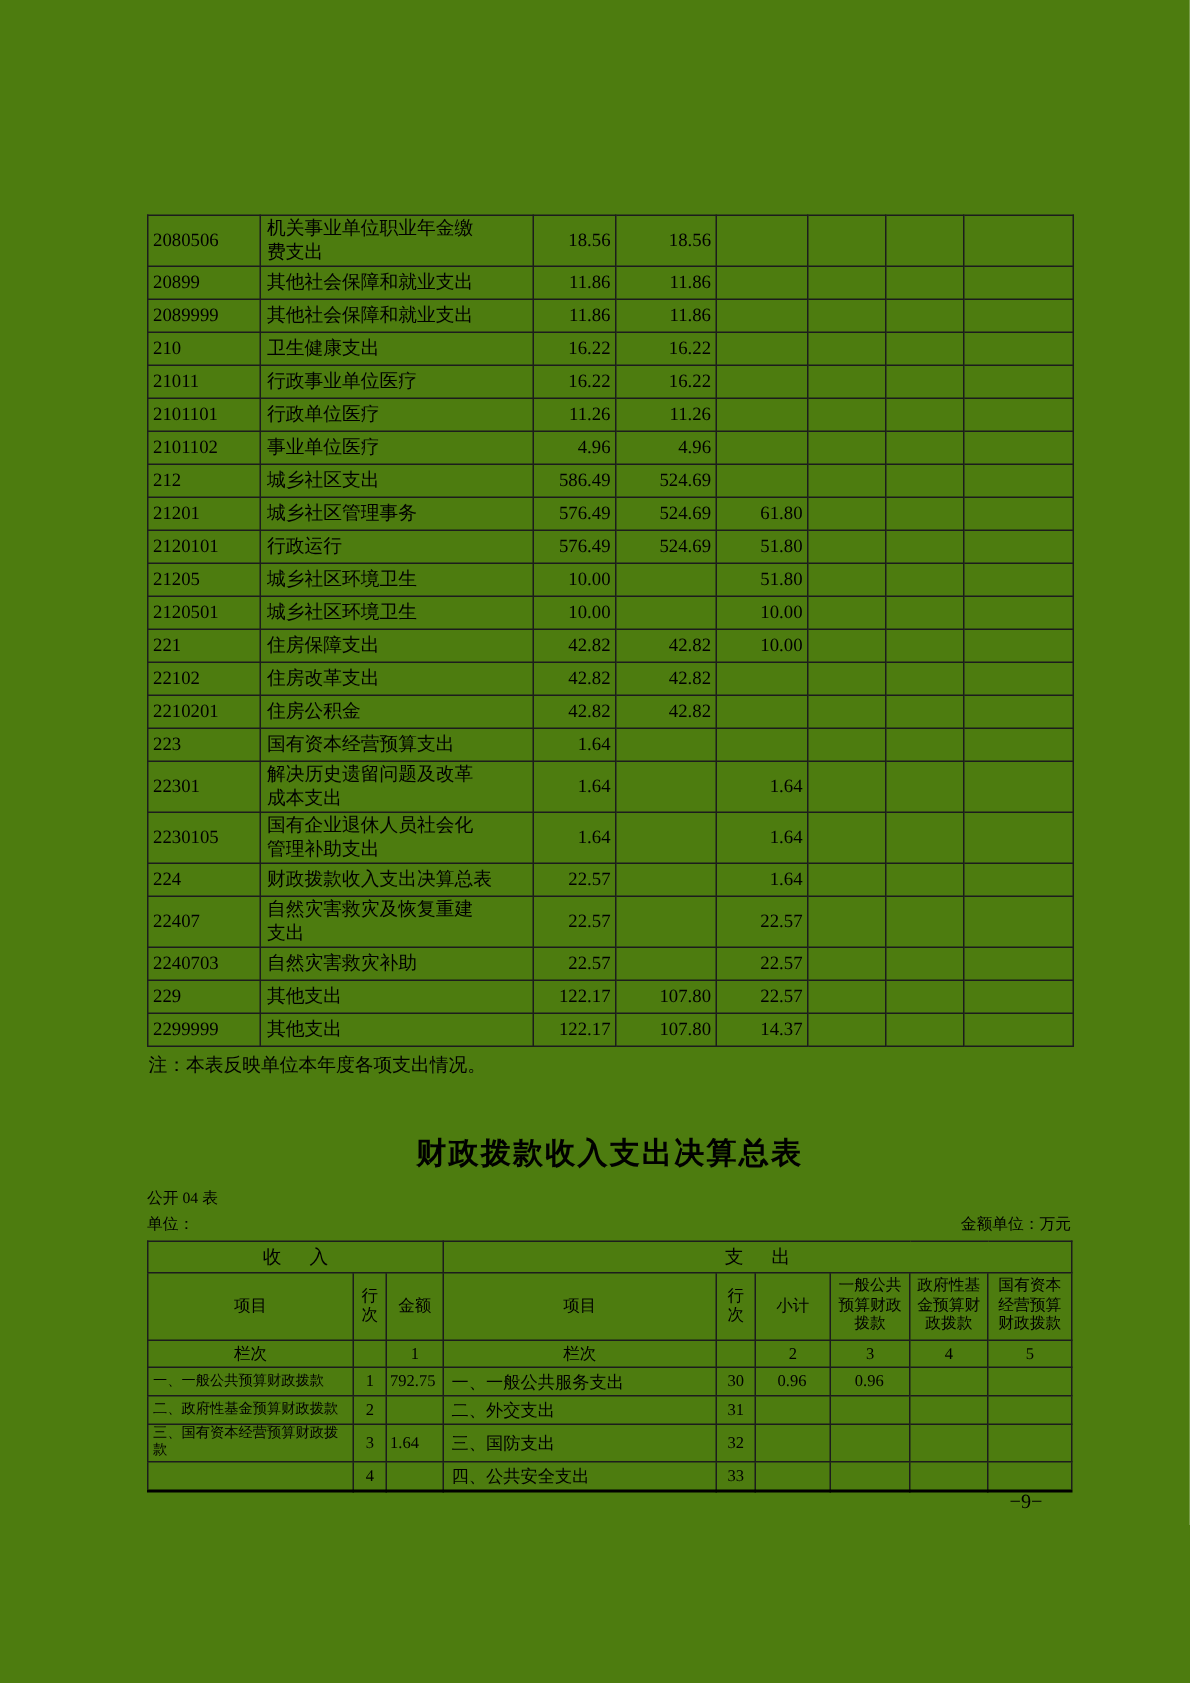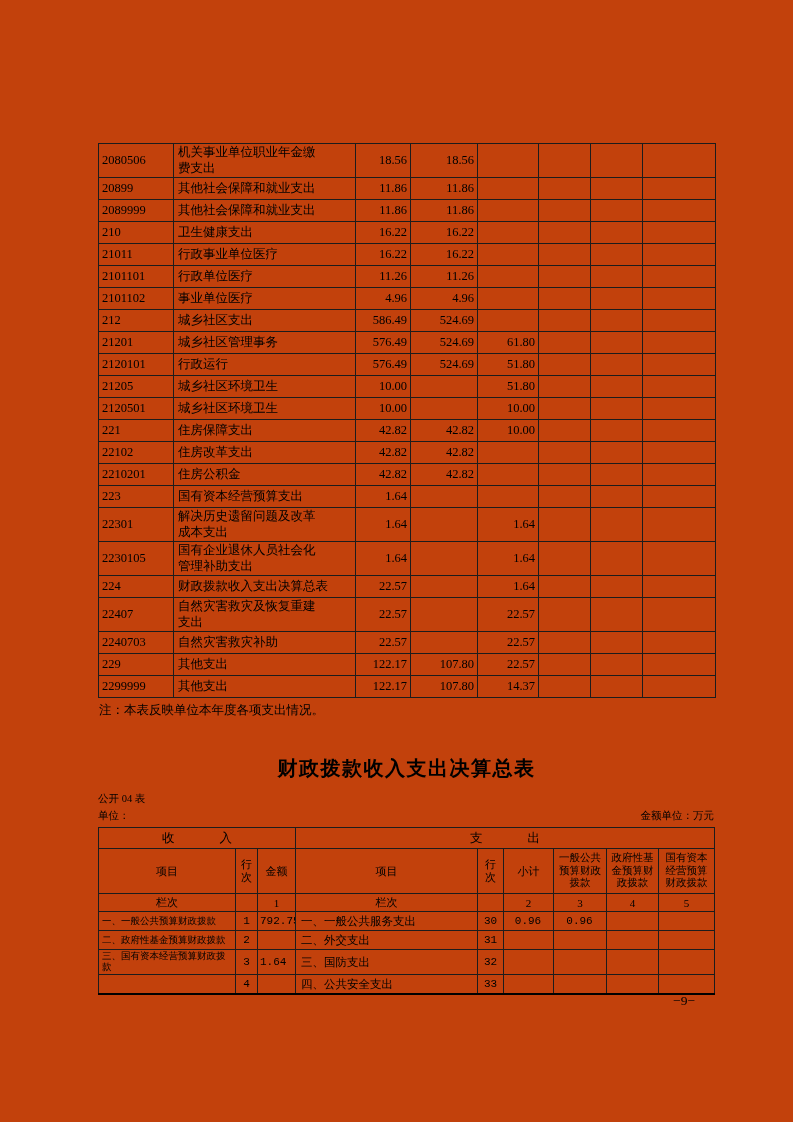--- a/index.html
+++ b/index.html
@@ -1,21 +1,21 @@
 <!DOCTYPE html>
 <html><head>
 <meta charset="utf-8">
 <style>
   html,body{margin:0;padding:0;}
   body{
     width:793px;height:1122px;background:#ffffff;position:relative;
     font-family:"Liberation Serif","DejaVu Serif",serif;color:#000;
     overflow:hidden;
   }
-  .page{position:absolute;inset:0;background:#c2410c;}
+  .page{position:absolute;inset:0;background:#4d7c0f;}
   table{border-collapse:collapse;table-layout:fixed;}
   td{overflow:hidden;}
 
   
   .t1{position:absolute;left:98px;top:143px;width:617px;}
   .t1 td{
     border:1px solid #1c1c1c;height:19px;line-height:15.5px;
     padding:1px 3px;vertical-align:middle;font-size:12.5px;
   }
   .t1 .c-code{text-align:left;padding-left:3px;}
@@ -34,25 +34,25 @@
   }
   .meta-code{position:absolute;left:98px;top:792px;width:608px;text-align:left;font-size:10.5px;}
   .meta-units{
     position:absolute;left:98px;top:809px;width:616px;
     display:flex;justify-content:space-between;font-size:10.5px;
   }
 
   
   .t2{position:absolute;left:98px;top:827px;width:616px;border-bottom:2px solid #000;}
   .t2 td{border:1px solid #1c1c1c;vertical-align:middle;padding:1px 2px;}
-  .t2 .h1 td{height:18px;text-align:center;font-size:12.5px;white-space:pre;font-family:Liberation Mono, monospace;}
+  .t2 .h1 td{height:18px;text-align:center;font-size:12.5px;white-space:pre;}
   .t2 .h2 td{height:42px;text-align:center;font-size:11px;line-height:13px;white-space:pre-line;}
   .t2 .h2 td.wrap3{font-size:10.5px;line-height:12.5px;}
   .t2 .h3 td{height:13px;text-align:center;font-size:11px;}
-  .t2 .drows td{height:16px;font-family:Liberation Mono, monospace;}
+  .t2 .drows td{height:16px;}
   .t2 .ci-item{font-size:9.5px;text-align:left;white-space:pre-line;line-height:11px;padding-left:3px;}
   .t2 .ci-row{font-size:11px;text-align:center;}
   .t2 .ci-amt{font-size:11px;text-align:left;padding-left:2px;}
   .t2 .ce-item{font-size:11.5px;text-align:left;padding-left:5px;}
   .t2 .ce-row{font-size:11px;text-align:center;}
   .t2 .c-val{font-size:11px;text-align:center;padding-right:3px;}
 
   
   .pagenum{position:absolute;left:98px;top:993px;width:597px;text-align:right;font-size:13.5px;}
 </style>

